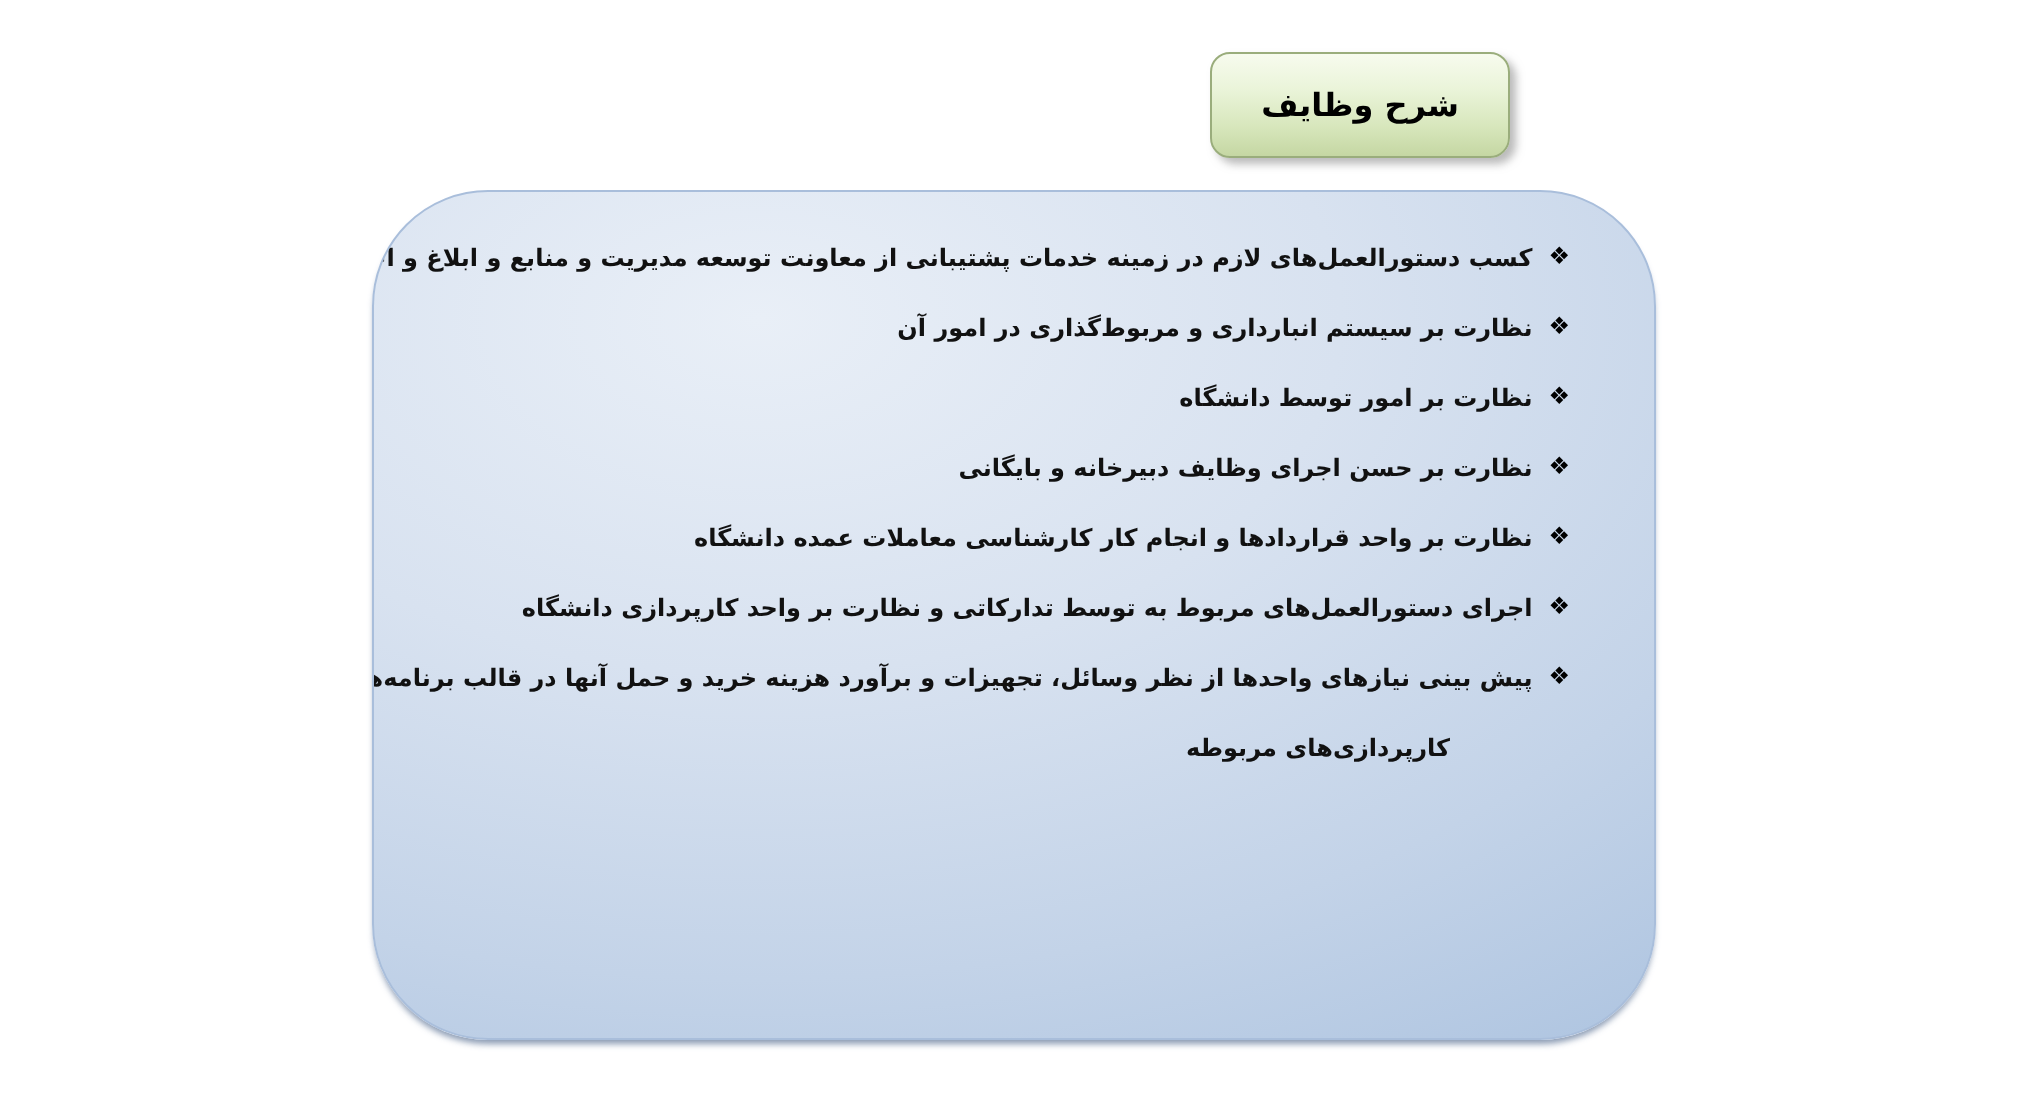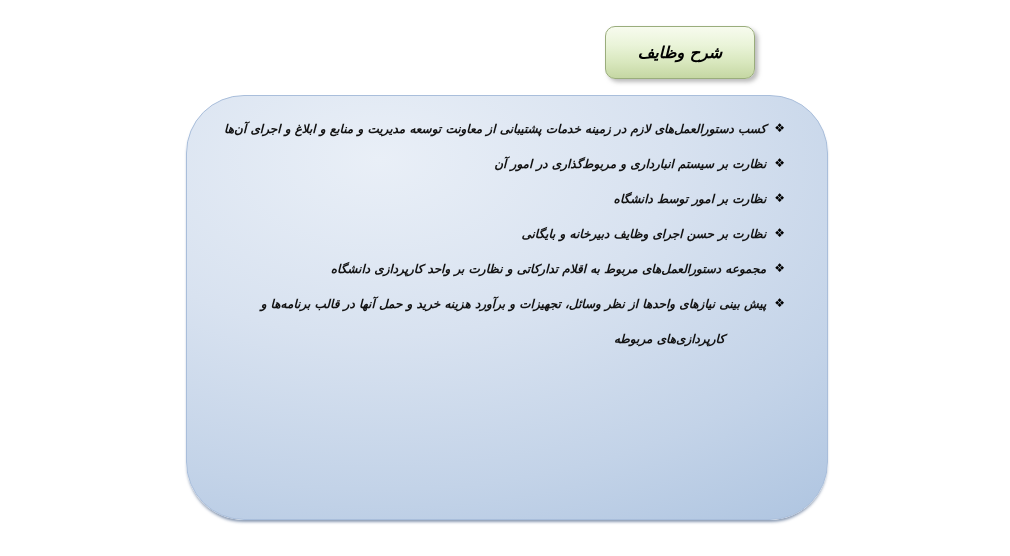--- a/index.html
+++ b/index.html
@@ -7,21 +7,20 @@
     padding: 0;
     background: #ffffff;
     font-family: "DejaVu Sans", sans-serif;
   }
   .canvas {
     position: relative;
     width: 982px;
     height: 556px;
     background: #ffffff;
     overflow: hidden;
-    font-style: italic;
   }
   
   .title-box {
     position: absolute;
     left: 605px;
     top: 26px;
     width: 150px;
     height: 53px;
     box-sizing: border-box;
     border: 1px solid #9aad7c;
@@ -88,19 +87,20 @@
   <div class="title-box">
     <span class="title-text">شرح وظایف</span>
   </div>
 
   <div class="content-box">
     <div class="duties">
         <div class="duty-line"><span class="bullet">❖</span><span>کسب دستورالعمل‌های لازم در زمینه خدمات پشتیبانی از معاونت توسعه مدیریت و منابع و ابلاغ و اجرای آن‌ها</span></div>
         <div class="duty-line"><span class="bullet">❖</span><span>نظارت بر سیستم انبارداری و مربوط‌گذاری در امور آن</span></div>
         <div class="duty-line"><span class="bullet">❖</span><span>نظارت بر امور توسط دانشگاه</span></div>
         <div class="duty-line"><span class="bullet">❖</span><span>نظارت بر حسن اجرای وظایف دبیرخانه و بایگانی</span></div>
-        <div class="duty-line"><span class="bullet">❖</span><span>مجموعه دستورالعمل‌های مربوط به اقلام تدارکاتی و نظارت بر واحد کارپردازی دانشگاه</span></div>
+        <div class="duty-line"><span class="bullet">❖</span><span>نظارت بر واحد قراردادها و انجام کار کارشناسی معاملات عمده دانشگاه</span></div>
+        <div class="duty-line"><span class="bullet">❖</span><span>اجرای دستورالعمل‌های مربوط به توسط تدارکاتی و نظارت بر واحد کارپردازی دانشگاه</span></div>
         <div class="duty-line"><span class="bullet">❖</span><span>پیش بینی نیازهای واحدها از نظر وسائل، تجهیزات و برآورد هزینه خرید و حمل آنها در قالب برنامه‌ها و</span></div>
         <div class="duty-line cont"><span>کارپردازی‌های مربوطه</span></div>
       </div>
   </div>
 
 </div>
 
 </body></html>

